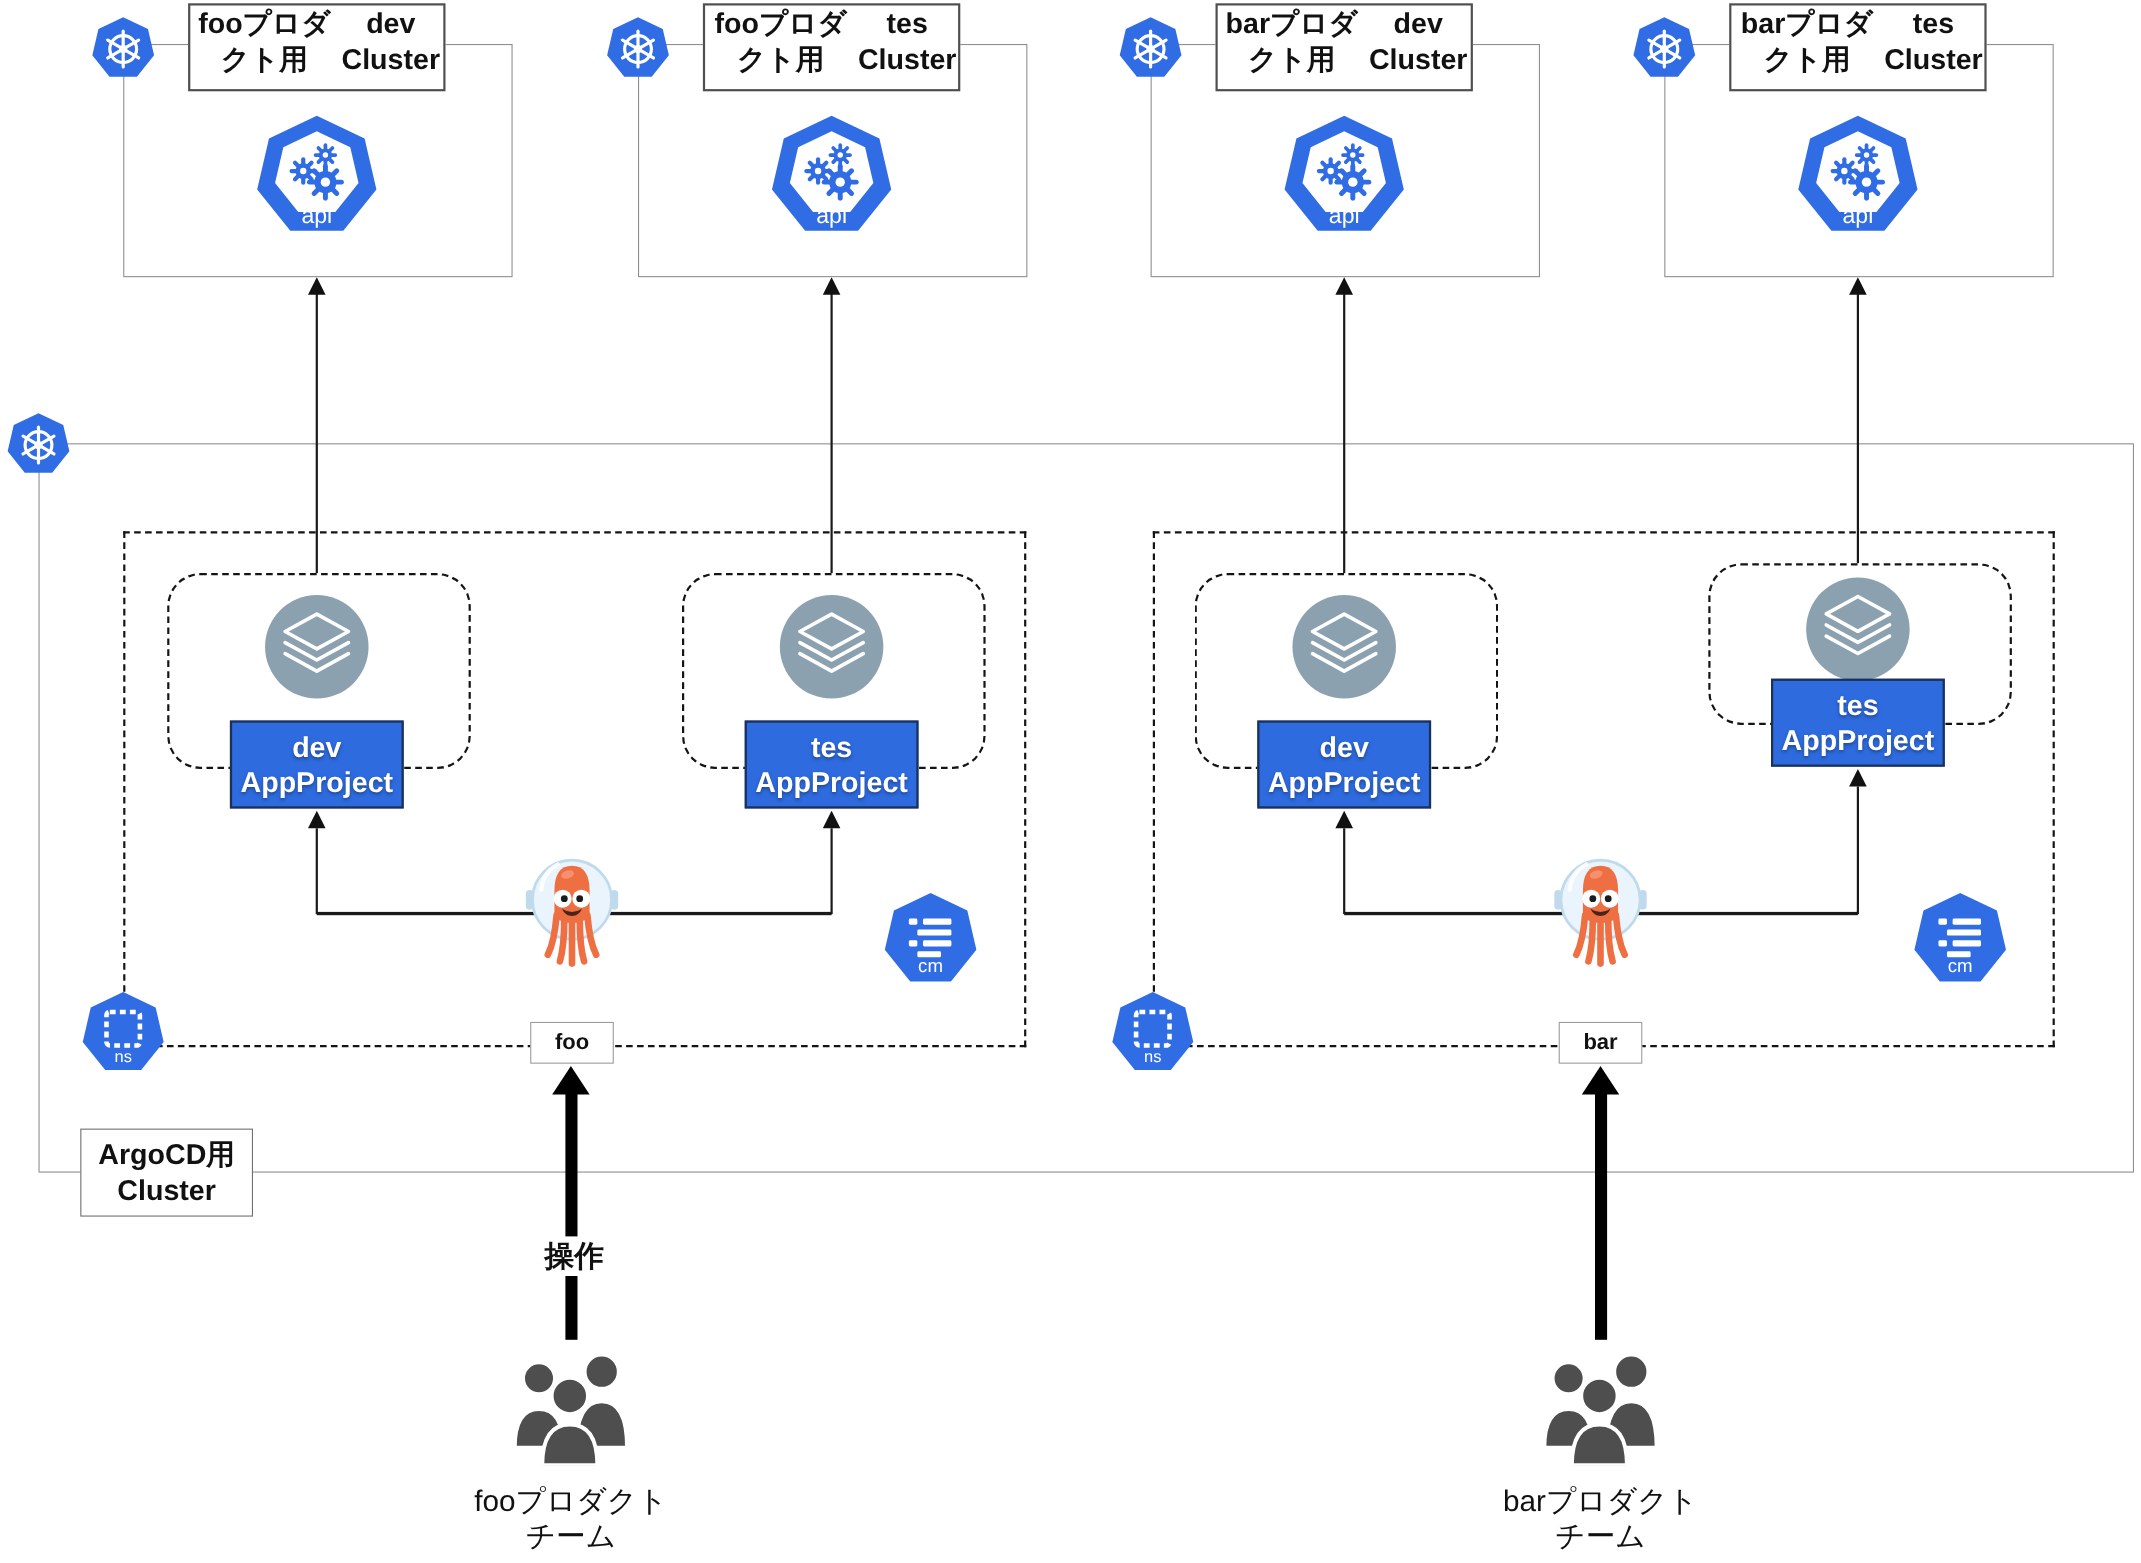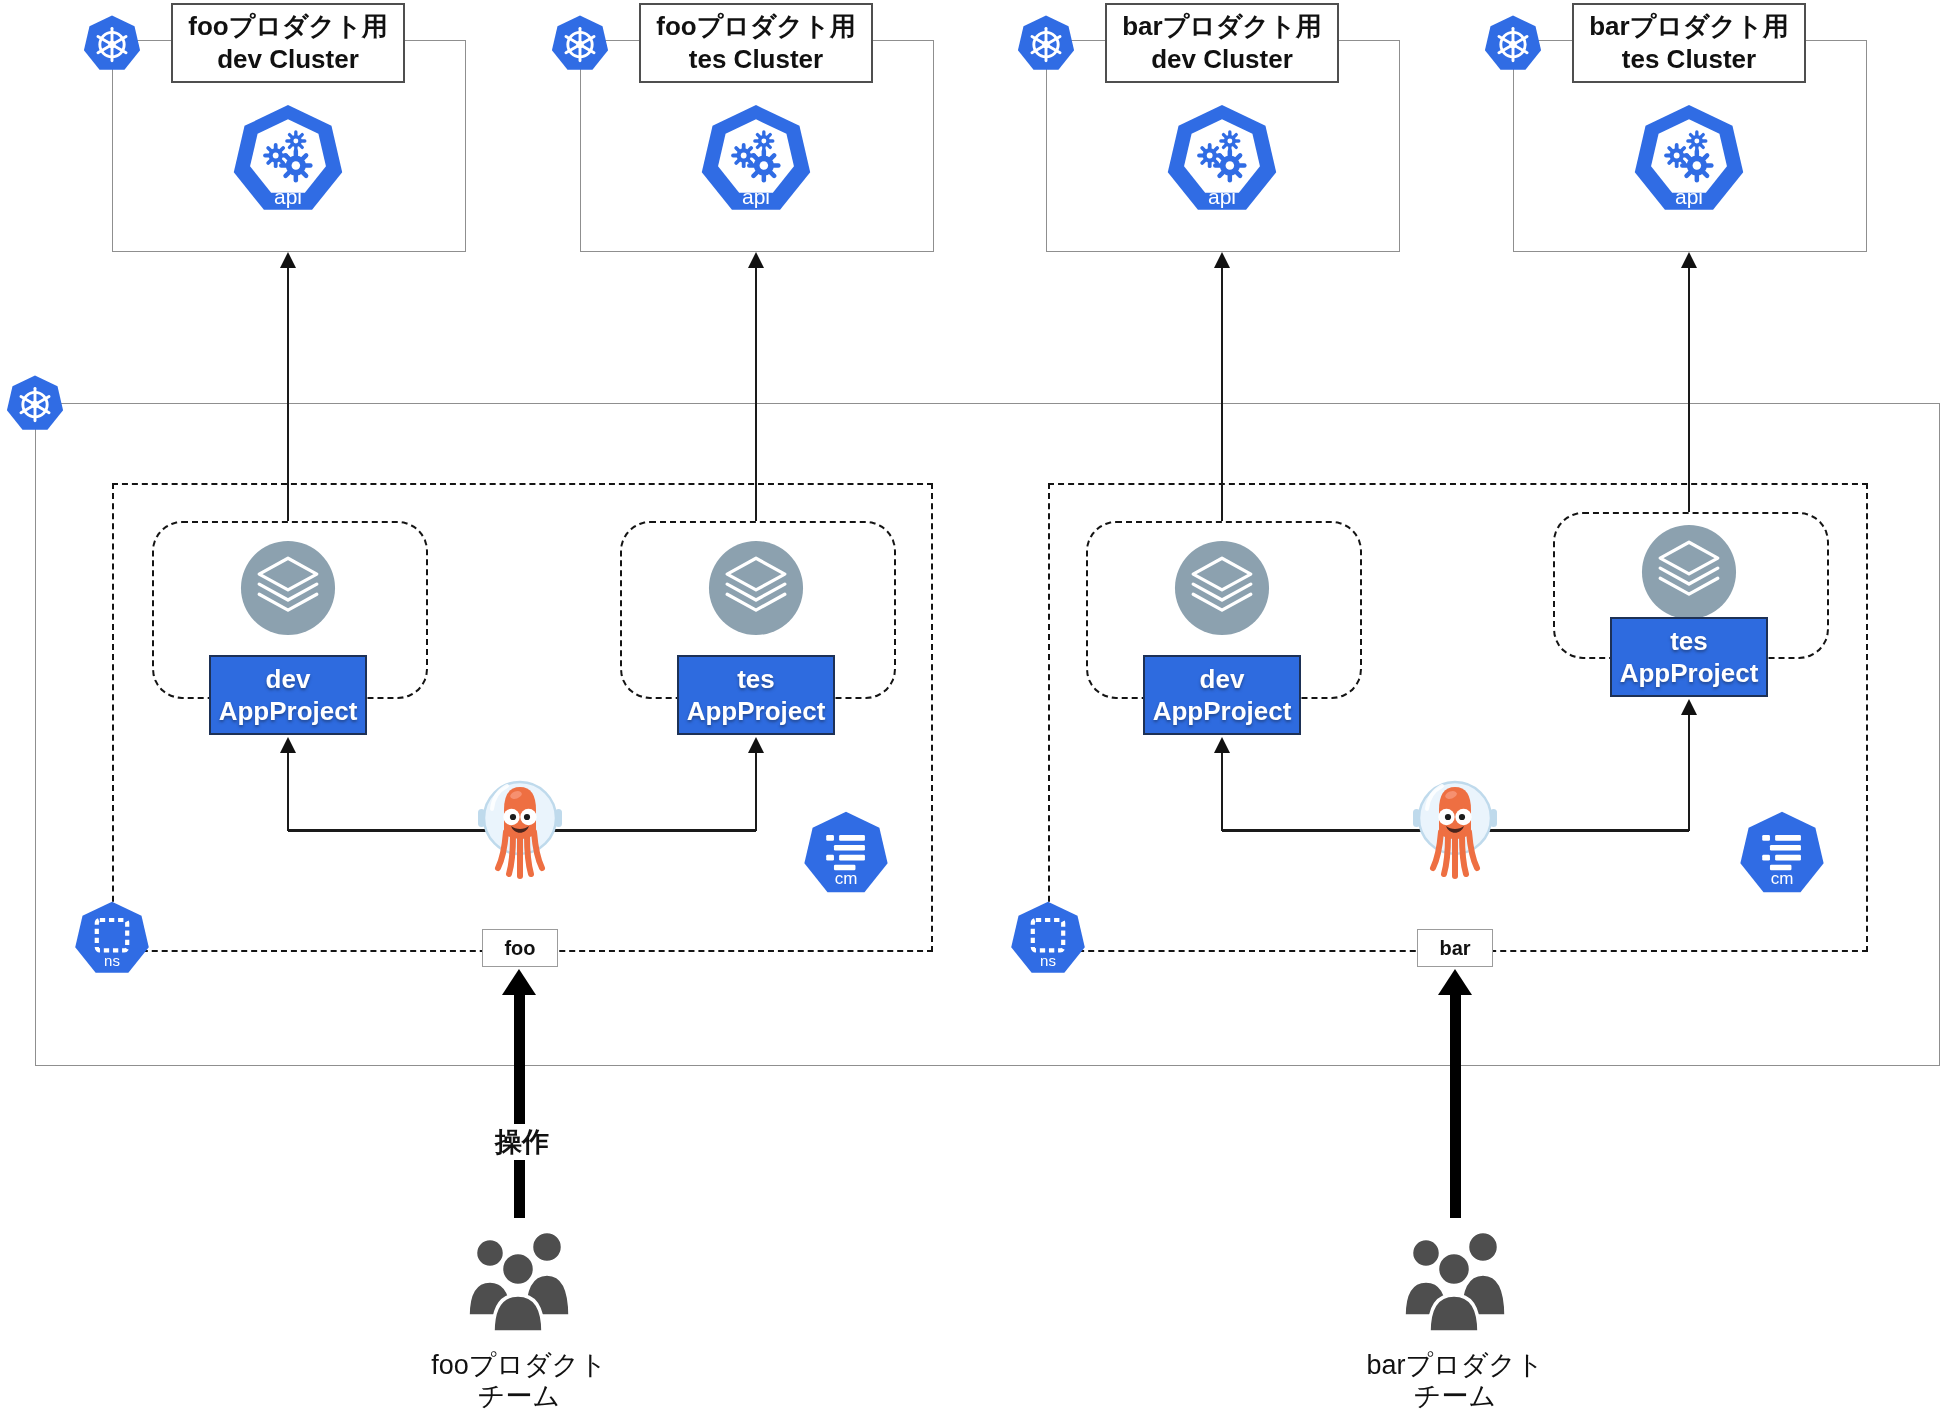--- a/index.html
+++ b/index.html
@@ -6,21 +6,21 @@
   .canvas{position:relative;width:1946px;height:1421px;background:#ffffff;overflow:hidden;
           font-family:"Liberation Sans","DejaVu Sans",sans-serif;color:#111;}
   .abs{position:absolute;}
   
   .cluster-rect{border:1.6px solid #8f8f8f;background:#fff;}
   .outer-rect{border:1.6px solid #8f8f8f;background:#fff;}
   .ns-rect{border:2.5px dashed #141414;}
   .round-box{border:2.5px dashed #141414;border-radius:30px;}
   
   .title-box{background:#fff;border:2px solid #4f4f4f;font-weight:bold;font-size:26px;line-height:33px;
-             text-align:center;display:flex;flex-direction:column;justify-content:center;box-sizing:border-box;}
+             text-align:center;display:flex;flex-direction:row;justify-content:center;box-sizing:border-box;}
   .app-box{background:#2E6BDF;border:2px solid #1D3156;color:#fff;font-weight:bold;font-size:26px;line-height:32px;
            display:flex;flex-direction:column;align-items:center;justify-content:center;box-sizing:border-box;
            text-shadow:0 2px 3px rgba(23,41,77,.55);}
   .name-box{background:#fff;border:1.6px solid #9c9c9c;font-weight:bold;font-size:20px;
             display:flex;align-items:center;justify-content:center;box-sizing:border-box;}
   .argocd-label{background:#fff;border:1.6px solid #6f6f6f;font-weight:bold;font-size:26px;line-height:33px;
                 text-align:center;display:flex;flex-direction:column;justify-content:center;box-sizing:border-box;}
   .team-label{font-weight:normal;font-size:27px;line-height:31px;text-align:center;}
   .action-label{font-weight:bold;font-size:27px;background:#fff;padding:0 3px;text-align:center;}
   
@@ -265,20 +265,24 @@
   <div class="abs" style="left:1633px;top:104px;width:112px;height:112px;">
     <svg width="112" height="112">
         <use href="#sym-api"></use>
       </svg>
     <div class="badge" style="bottom:7px;font-size:21px;">api</div>
   </div>
 
   <div class="abs" style="left:6px;top:375px;"><svg width="58" height="58">
         <use href="#sym-k8s"></use>
       </svg></div>
+  <div class="abs argocd-label" style="left:73px;top:1026px;width:157px;height:80px;">
+    <div>ArgoCD用</div>
+    <div>Cluster</div>
+  </div>
 
   <div class="abs" style="left:74px;top:901px;width:76px;height:76px;">
     <svg width="76" height="76">
         <use href="#sym-ns"></use>
       </svg>
     <div class="badge" style="bottom:8px;font-size:15px;">ns</div>
   </div>
   <div class="abs" style="left:1010px;top:901px;width:76px;height:76px;">
     <svg width="76" height="76">
         <use href="#sym-ns"></use>

